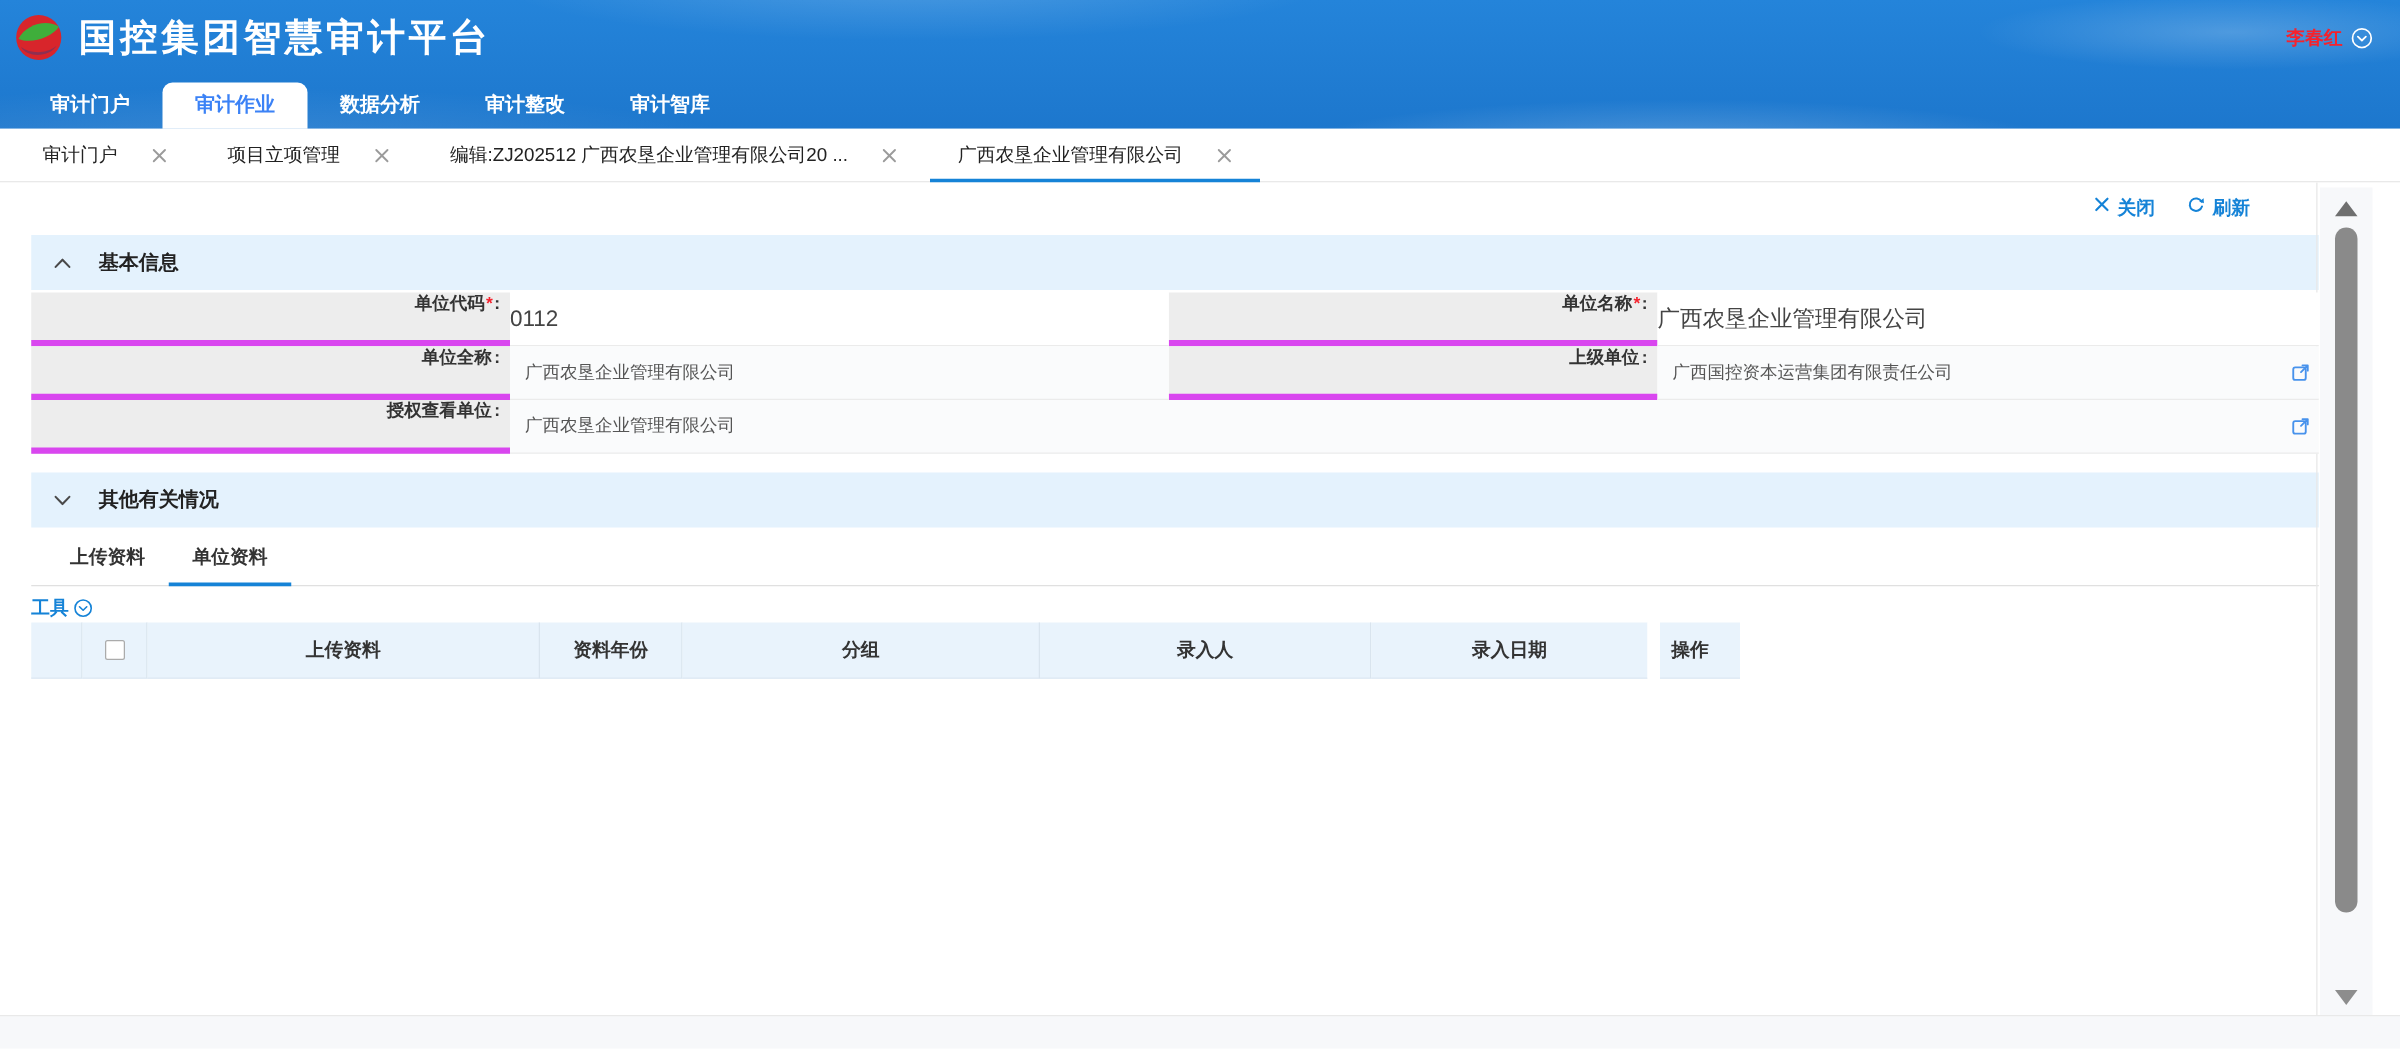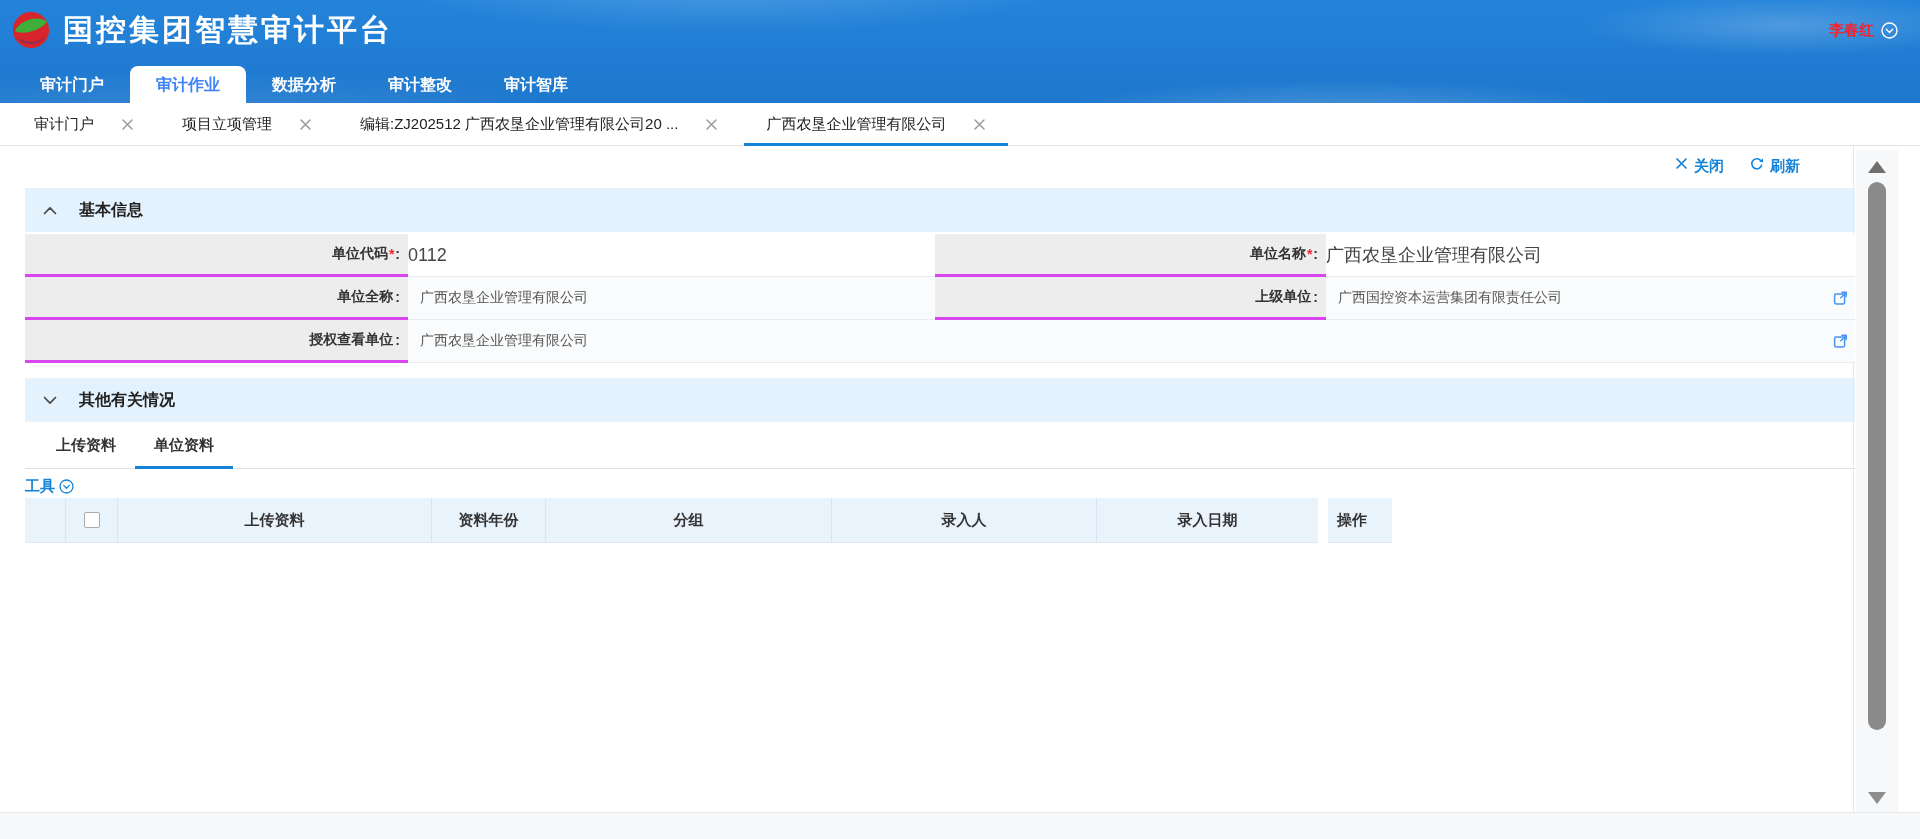--- a/index.html
+++ b/index.html
@@ -45,22 +45,22 @@
   .tool-link { display:flex; gap:6px; color:#1583d7; font-size:15px; font-weight:bold; cursor:pointer; }
 
   .section-header {
     margin-top:6px; height:44px; background:#e4f2fd; display:flex; align-items:center;
     padding-left:18px; gap:22px; cursor:pointer;
   }
   .section-title { font-size:16px; font-weight:bold; color:#222; }
 
   .form-grid { display:grid; grid-template-columns:383px 527px 391px 529px; grid-auto-rows:43px; margin-top:2px; }
   .f-label {
-    background:#ededed; border-bottom:3px solid #d946ef;
-    display:flex; align-items:center; justify-content:flex-end; padding-right:8px;
+    background:#ededed; border-bottom:5px solid #d946ef;
+    display:flex; justify-content:flex-end; padding-right:8px;
     font-size:14px; font-weight:bold; color:#333; white-space:nowrap;
   }
   .f-label .req { color:#f5222d; margin:0 1px; }
   .f-value { position:relative; background:#fff; border-bottom:1px solid #ebebeb; display:flex; align-items:center; }
   .f-value.readonly { background:#fafbfc; }
   .f-value.span3 { grid-column:2 / 5; }
   .f-input { width:100%; height:100%; border:none; outline:none; background:transparent; padding-left:0; font-size:18px; color:#444; font-family:Liberation Sans, sans-serif; }
   .f-text { padding-left:12px; font-size:14px; color:#555; }
   .ext-link { position:absolute; right:7px; top:50%; transform:translateY(-50%); cursor:pointer; display:flex; }
 

